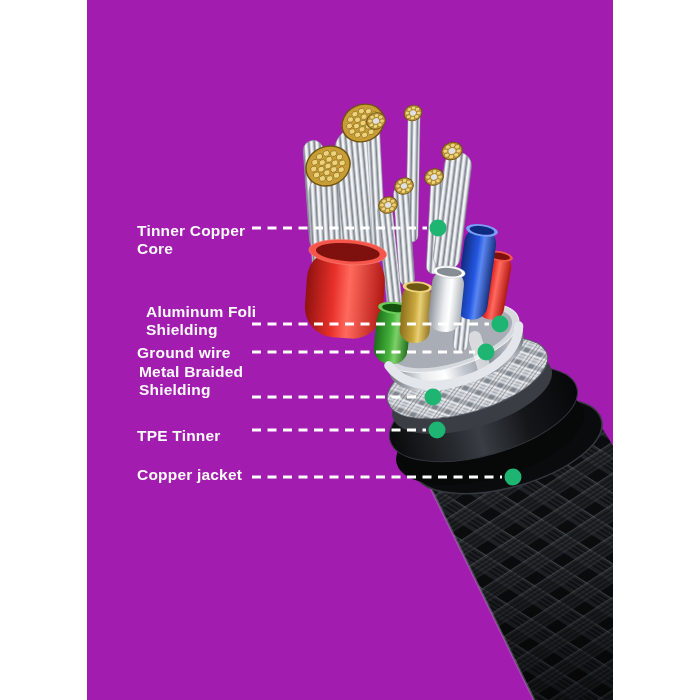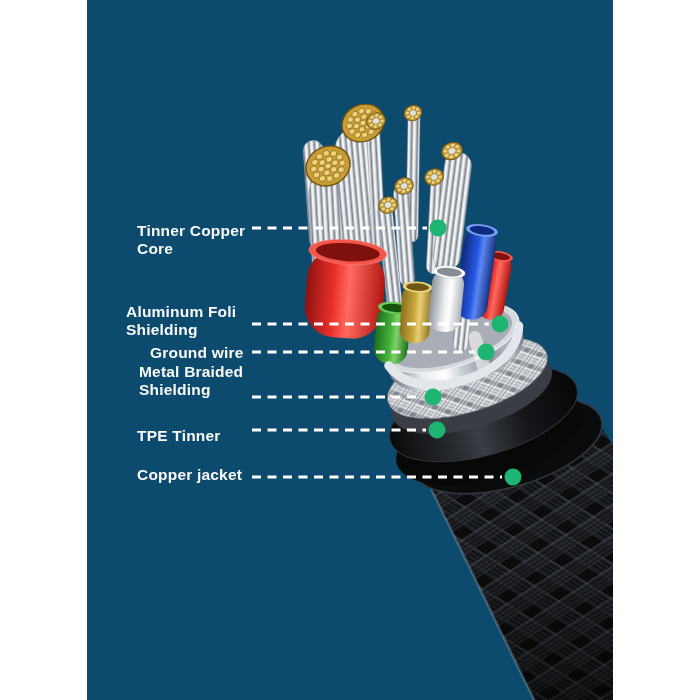--- a/index.html
+++ b/index.html
@@ -1,16 +1,16 @@
 <!DOCTYPE html>
 <html><head>
 <meta charset="utf-8">
 <style>
   html,body{margin:0;padding:0;background:#ffffff;}
-  .stage{position:relative;width:700px;height:700px;background:#0c4a6e;overflow:hidden;
+  .stage{position:relative;width:700px;height:700px;background:#a21caf;overflow:hidden;
          font-family:"Liberation Sans",sans-serif;}
   .art{position:absolute;left:0;top:0;z-index:1;}
   .label{position:absolute;z-index:3;color:#fafafa;font-weight:bold;font-size:15.5px;
          line-height:18px;letter-spacing:0.2px;white-space:pre-line;}
   .bar{position:absolute;top:0;height:700px;background:#ffffff;z-index:6;}
   .bar.left{left:0;width:87px;}
   .bar.right{left:613px;width:87px;}
 </style>
 </head>
 <body>
@@ -266,23 +266,23 @@
       <circle cx="500" cy="324" r="8.5"></circle>
       <circle cx="486" cy="352" r="8.5"></circle>
       <circle cx="433" cy="397" r="8.5"></circle>
       <circle cx="437" cy="430" r="8.5"></circle>
       <circle cx="513" cy="477" r="8.5"></circle>
     </g>
   </svg>
 
   <div class="label" style="left:137px;top:222px;">Tinner Copper
 Core</div>
-  <div class="label" style="left:126px;top:303px;">Aluminum Foli
+  <div class="label" style="left:146px;top:303px;">Aluminum Foli
 Shielding</div>
-  <div class="label" style="left:150px;top:344px;">Ground wire</div>
+  <div class="label" style="left:137px;top:344px;">Ground wire</div>
   <div class="label" style="left:139px;top:363px;">Metal Braided
 Shielding</div>
   <div class="label" style="left:137px;top:427px;">TPE Tinner</div>
   <div class="label" style="left:137px;top:466px;">Copper jacket</div>
 
   <div class="bar left"></div>
   <div class="bar right"></div>
 </div>
 
 </body></html>

